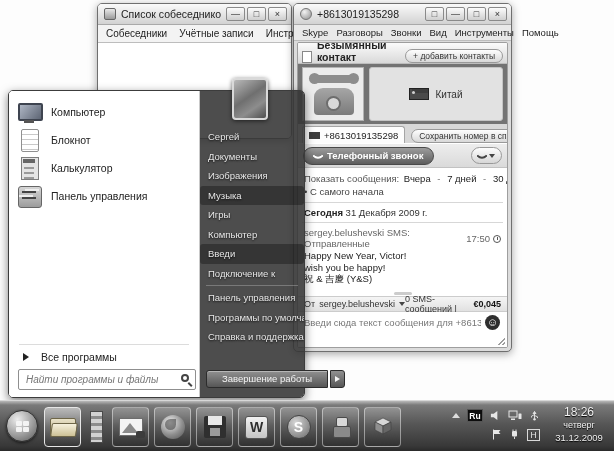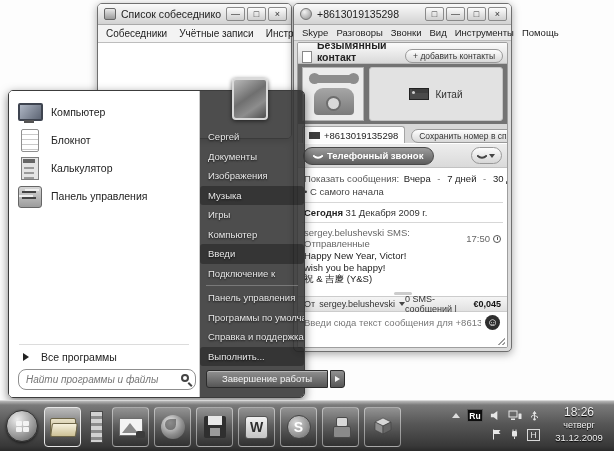--- a/index.html
+++ b/index.html
@@ -123,21 +123,21 @@
   .controlpanel-icon::before { content:""; position:absolute; left:1px; top:2px; width:22px; height:20px;
         background:linear-gradient(#d6d6d6,#9c9c9c); border:1px solid #666; border-radius:3px; }
   .controlpanel-icon::after { content:""; position:absolute; left:5px; top:7px; width:14px; height:2px; background:#444;
         box-shadow:0 6px 0 0 #444, 3px -2px 0 0 #eee, -3px 4px 0 0 #eee; }
   .sm-sep { position:absolute; left:10px; right:10px; bottom:52px; height:1px; background:#dcdcdc; }
   .all-programs { position:absolute; left:14px; bottom:34px; display:flex; align-items:center; gap:12px; }
   .all-programs .tri { width:0; height:0; border-top:4px solid transparent; border-bottom:4px solid transparent;
                        border-left:6px solid #222; }
   .all-programs .label { font-size:10.5px; color:#222; }
   .search-wrap { position:absolute; left:9px; bottom:7px; width:178px; }
-  .search-wrap input { width:100%; height:21px; border:1px solid #8f8f8f; border-radius:8px; padding:0 24px 0 7px;
+  .search-wrap input { width:100%; height:21px; border:1px solid #8f8f8f; border-radius:2px; padding:0 24px 0 7px;
                        font-family:"Liberation Sans",sans-serif; font-size:10px; font-style:italic; color:#444;
                        background:#fff; outline:none; }
   .search-icon { position:absolute; right:7px; top:5px; width:8px; height:8px; border:2px solid #444; border-radius:50%; }
   .search-icon::after { content:""; position:absolute; left:6px; top:6px; width:5px; height:2px; background:#444;
                         transform:rotate(45deg); transform-origin:0 0; }
   .sm-right { position:relative; width:104px; background:rgba(52,52,52,.88); border-radius:0 4px 4px 0;
               padding-top:36px; }
   .user-avatar { position:absolute; left:32px; top:-13px; width:36px; height:42px;
                  background:linear-gradient(145deg,#b9b9b9 0%,#6f6f6f 45%,#8d8d8d 70%,#4e4e4e 100%);
                  border:2px solid #d9d9d9; border-radius:4px; box-shadow:0 1px 4px rgba(0,0,0,.6); }
@@ -368,21 +368,20 @@
       <div class="sm-r-item">Изображения</div>
       <div class="sm-r-item dim">Музыка</div>
       <div class="sm-r-item">Игры</div>
       <div class="sm-r-item">Компьютер</div>
       <div class="sm-r-item dim">Введи</div>
       <div class="sm-r-item">Подключение к</div>
       <div class="sm-r-sep"></div>
       <div class="sm-r-item">Панель управления</div>
       <div class="sm-r-item">Программы по умолчанию</div>
       <div class="sm-r-item">Справка и поддержка</div>
-      <div class="sm-r-item dim">Выполнить...</div>
       <div class="shutdown-row">
         <span class="shutdown-btn">Завершение работы</span>
         <span class="shutdown-arrow">
             <i></i>
           </span>
       </div>
     </div>
   </div>
 
   <div id="taskbar">

